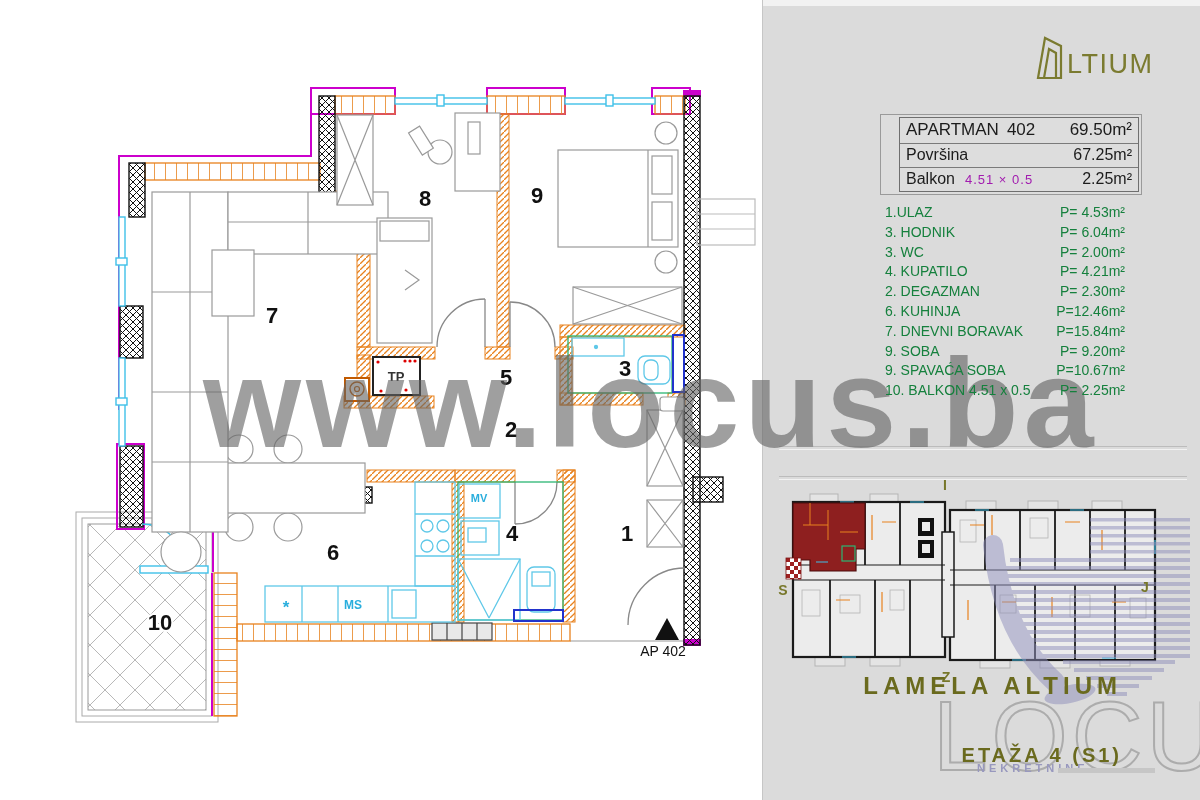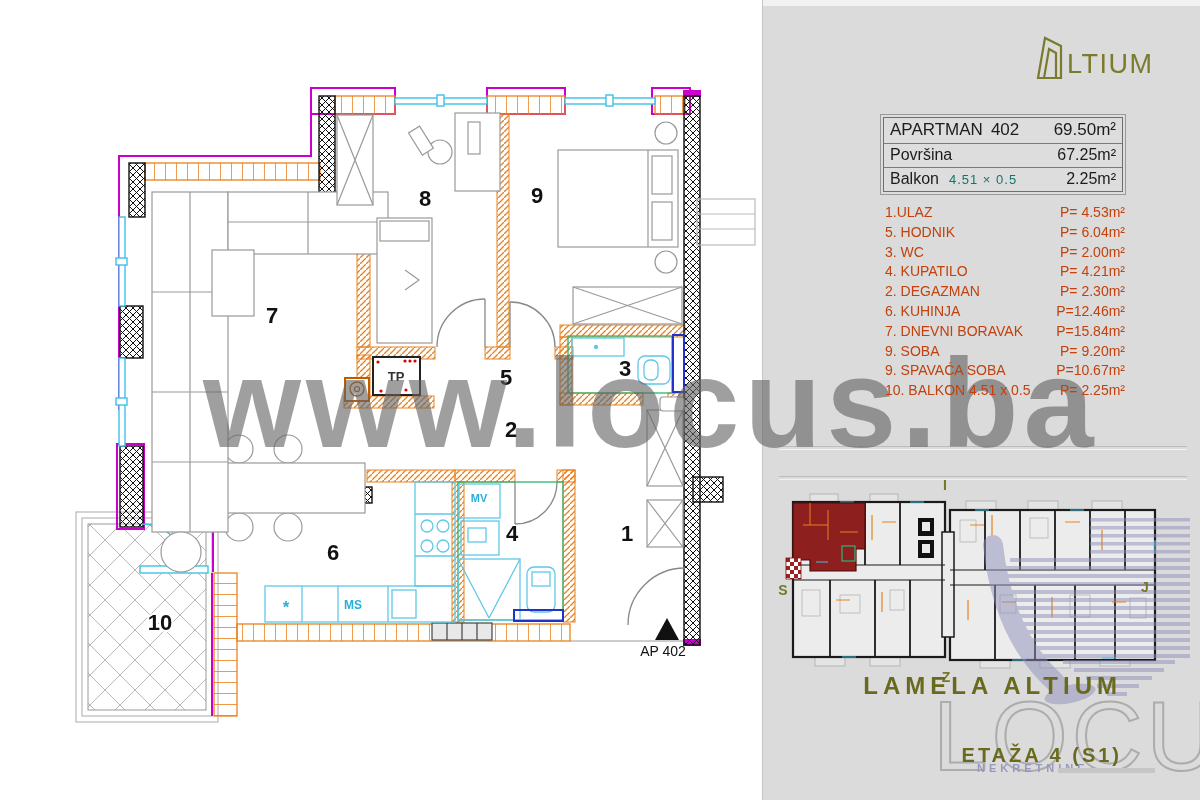--- a/index.html
+++ b/index.html
@@ -11,29 +11,29 @@
   .panel-topstrip{position:absolute;left:0;top:0;width:438px;height:6px;background:#f2f2f2;}
   .groove{position:absolute;left:16px;width:408px;height:2px;
           border-top:1px solid #bcbcbc;border-bottom:1px solid #f2f2f2;}
   .groove.g1{top:446px;} .groove.g2{top:476px;}
   .watermark{position:absolute;left:203px;top:300px;z-index:2;font-size:126px;font-weight:bold;
              letter-spacing:5px;line-height:1;color:rgba(100,100,100,0.62);white-space:nowrap;
              pointer-events:none;margin-top:41px;}
   .panel-content{position:absolute;left:762px;top:0;width:438px;height:800px;z-index:3;text-align:center;}
   .brand{position:absolute;left:273px;top:32px;}
   .info-table{position:absolute;left:118px;top:114px;width:244px;border:1px solid #9a9a9a;
-              background:rgba(255,255,255,0.06);}
+              background:rgba(255,255,255,0.06);padding-left:16px;}
   .info-inner{margin:2px;border:1px solid #6f6f6f;}
   .info-row{display:flex;align-items:baseline;padding:2px 6px 3px 6px;border-bottom:1px solid #7a7a7a;color:#1c1c1c;}
   .info-row:last-child{border-bottom:none;}
   .ir1{font-size:17px;} .ir2{font-size:16px;}
   .info-num{margin-left:8px;}
-  .info-dims{font-size:13px;color:#0f766e;margin-left:10px;letter-spacing:1px;}
+  .info-dims{font-size:13px;color:#a21caf;margin-left:10px;letter-spacing:1px;}
   .info-val{margin-left:auto;}
-  .room-list{position:absolute;left:123px;top:203px;width:240px;color:#c2410c;font-size:14px;}
+  .room-list{position:absolute;left:123px;top:203px;width:240px;color:#15803d;font-size:14px;}
   .room-row{display:flex;justify-content:space-between;line-height:19.8px;}
   .room-area{white-space:pre;}
   .mini-wrap{position:absolute;left:8px;top:470px;}
   .footer-lamela{position:absolute;right:78px;top:672px;font-size:24px;font-weight:bold;
                  letter-spacing:5px;color:#6a6a1e;white-space:nowrap;}
   .footer-etaza{position:absolute;right:78px;top:744px;font-size:20px;font-weight:bold;
                 letter-spacing:3px;color:#6a6a1e;white-space:nowrap;}
   .footer-nekretnine{position:absolute;left:215px;top:762px;font-size:11px;font-weight:bold;
                      letter-spacing:4px;color:#9898be;}
   .footer-bar{position:absolute;left:296px;top:768px;width:97px;height:5px;background:#c6c6c6;}
@@ -297,21 +297,21 @@
         </div>
       </div>
     </div>
 
     <div class="room-list">
       <div class="room-row">
           <span>1.ULAZ</span>
           <span class="room-area">P= 4.53m²</span>
         </div>
       <div class="room-row">
-          <span>5. HODNIK</span>
+          <span>3. HODNIK</span>
           <span class="room-area">P= 6.04m²</span>
         </div>
       <div class="room-row">
           <span>3. WC</span>
           <span class="room-area">P= 2.00m²</span>
         </div>
       <div class="room-row">
           <span>4. KUPATILO</span>
           <span class="room-area">P= 4.21m²</span>
         </div>

